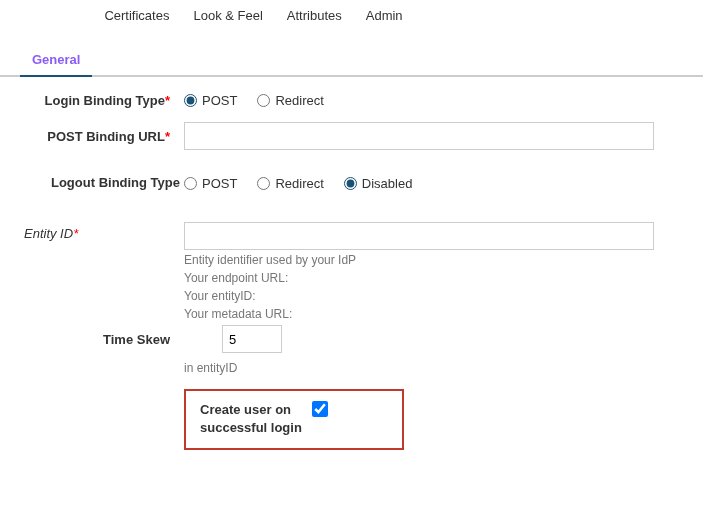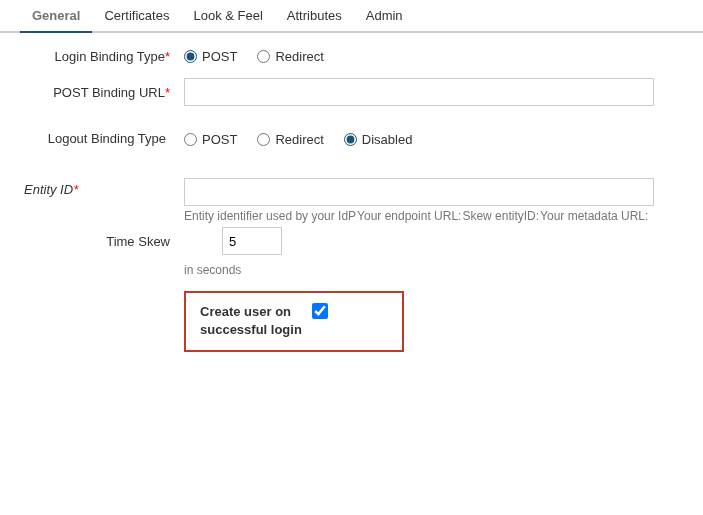--- a/index.html
+++ b/index.html
@@ -27,42 +27,44 @@
     .tab {
       padding: 8px 12px;
       cursor: pointer;
       color: #333;
       font-size: 13px;
       border-bottom: 2px solid transparent;
       margin-bottom: -2px;
     }
 
     .tab.active {
-      color: #737373;
+      color: #8b5cf6;
       border-bottom: 2px solid #1a5276;
       font-weight: bold;
+      margin-top: 44px;
     }
 
     .content {
       padding: 16px 24px;
     }
 
     .form-row {
       display: flex;
       align-items: center;
       margin-bottom: 14px;
     }
 
     .form-label {
       width: 160px;
       text-align: right;
       padding-right: 14px;
       font-size: 13px;
       color: #333;
       flex-shrink: 0;
+      font-weight: bold;
     }
 
     .required {
       color: red;
     }
 
     .radio-group {
       display: flex;
       align-items: center;
       gap: 20px;
@@ -112,21 +114,21 @@
     }
 
     .hint-text {
       font-size: 12px;
       color: #777;
       margin-top: 3px;
     }
 
     .hint-block {
       display: flex;
-      flex-direction: row;
+      flex-direction: column;
       gap: 1px;
     }
 
     .time-skew-row {
       display: flex;
       align-items: center;
       margin-bottom: 6px;
       gap: 38px;
     }
 
@@ -191,25 +193,26 @@
 
     .logout-row {
       display: flex;
       align-items: center;
       margin-bottom: 20px;
     }
 
     .logout-label {
       width: 160px;
       text-align: right;
-      padding-right: 18px;
+      padding-right: 4px;
       font-size: 13px;
       color: #333;
       flex-shrink: 0;
       line-height: 1.4;
+      font-weight: bold;
     }
 
     .entity-section {
       margin-bottom: 4px;
     }
   </style>
 </head>
 <body>
 
 <div class="tabs">
@@ -271,34 +274,34 @@
 
   <div class="form-row-top entity-section">
     <div class="form-label-top">
       <span>Entity ID</span><span class="required">*</span>
     </div>
     <div>
       <input type="text" class="text-input" style="">
       <div class="hint-block">
         <div class="hint-text">Entity identifier used by your IdP</div>
         <div class="hint-text">Your endpoint URL:</div>
-        <div class="hint-text">Skew entityID:</div>
+        <div class="hint-text">Your entityID:</div>
         <div class="hint-text">Your metadata URL:</div>
       </div>
     </div>
   </div>
 
   <div class="form-row time-skew-row">
     <div class="form-label">Time Skew</div>
     <input type="text" class="time-skew-input" value="5" style="">
   </div>
 
   <div class="in-seconds-row">
     <div class="in-seconds-label-spacer"></div>
-    <div class="in-seconds">in seconds</div>
+    <div class="in-seconds">in entityID</div>
   </div>
 
   <div class="create-user-section">
     <div class="in-seconds-label-spacer"></div>
     <div class="create-user-box">
       <div class="create-user-label">Create user on<br>successful login</div>
       <input type="checkbox" class="create-user-checkbox" checked="" style="">
     </div>
   </div>
 

